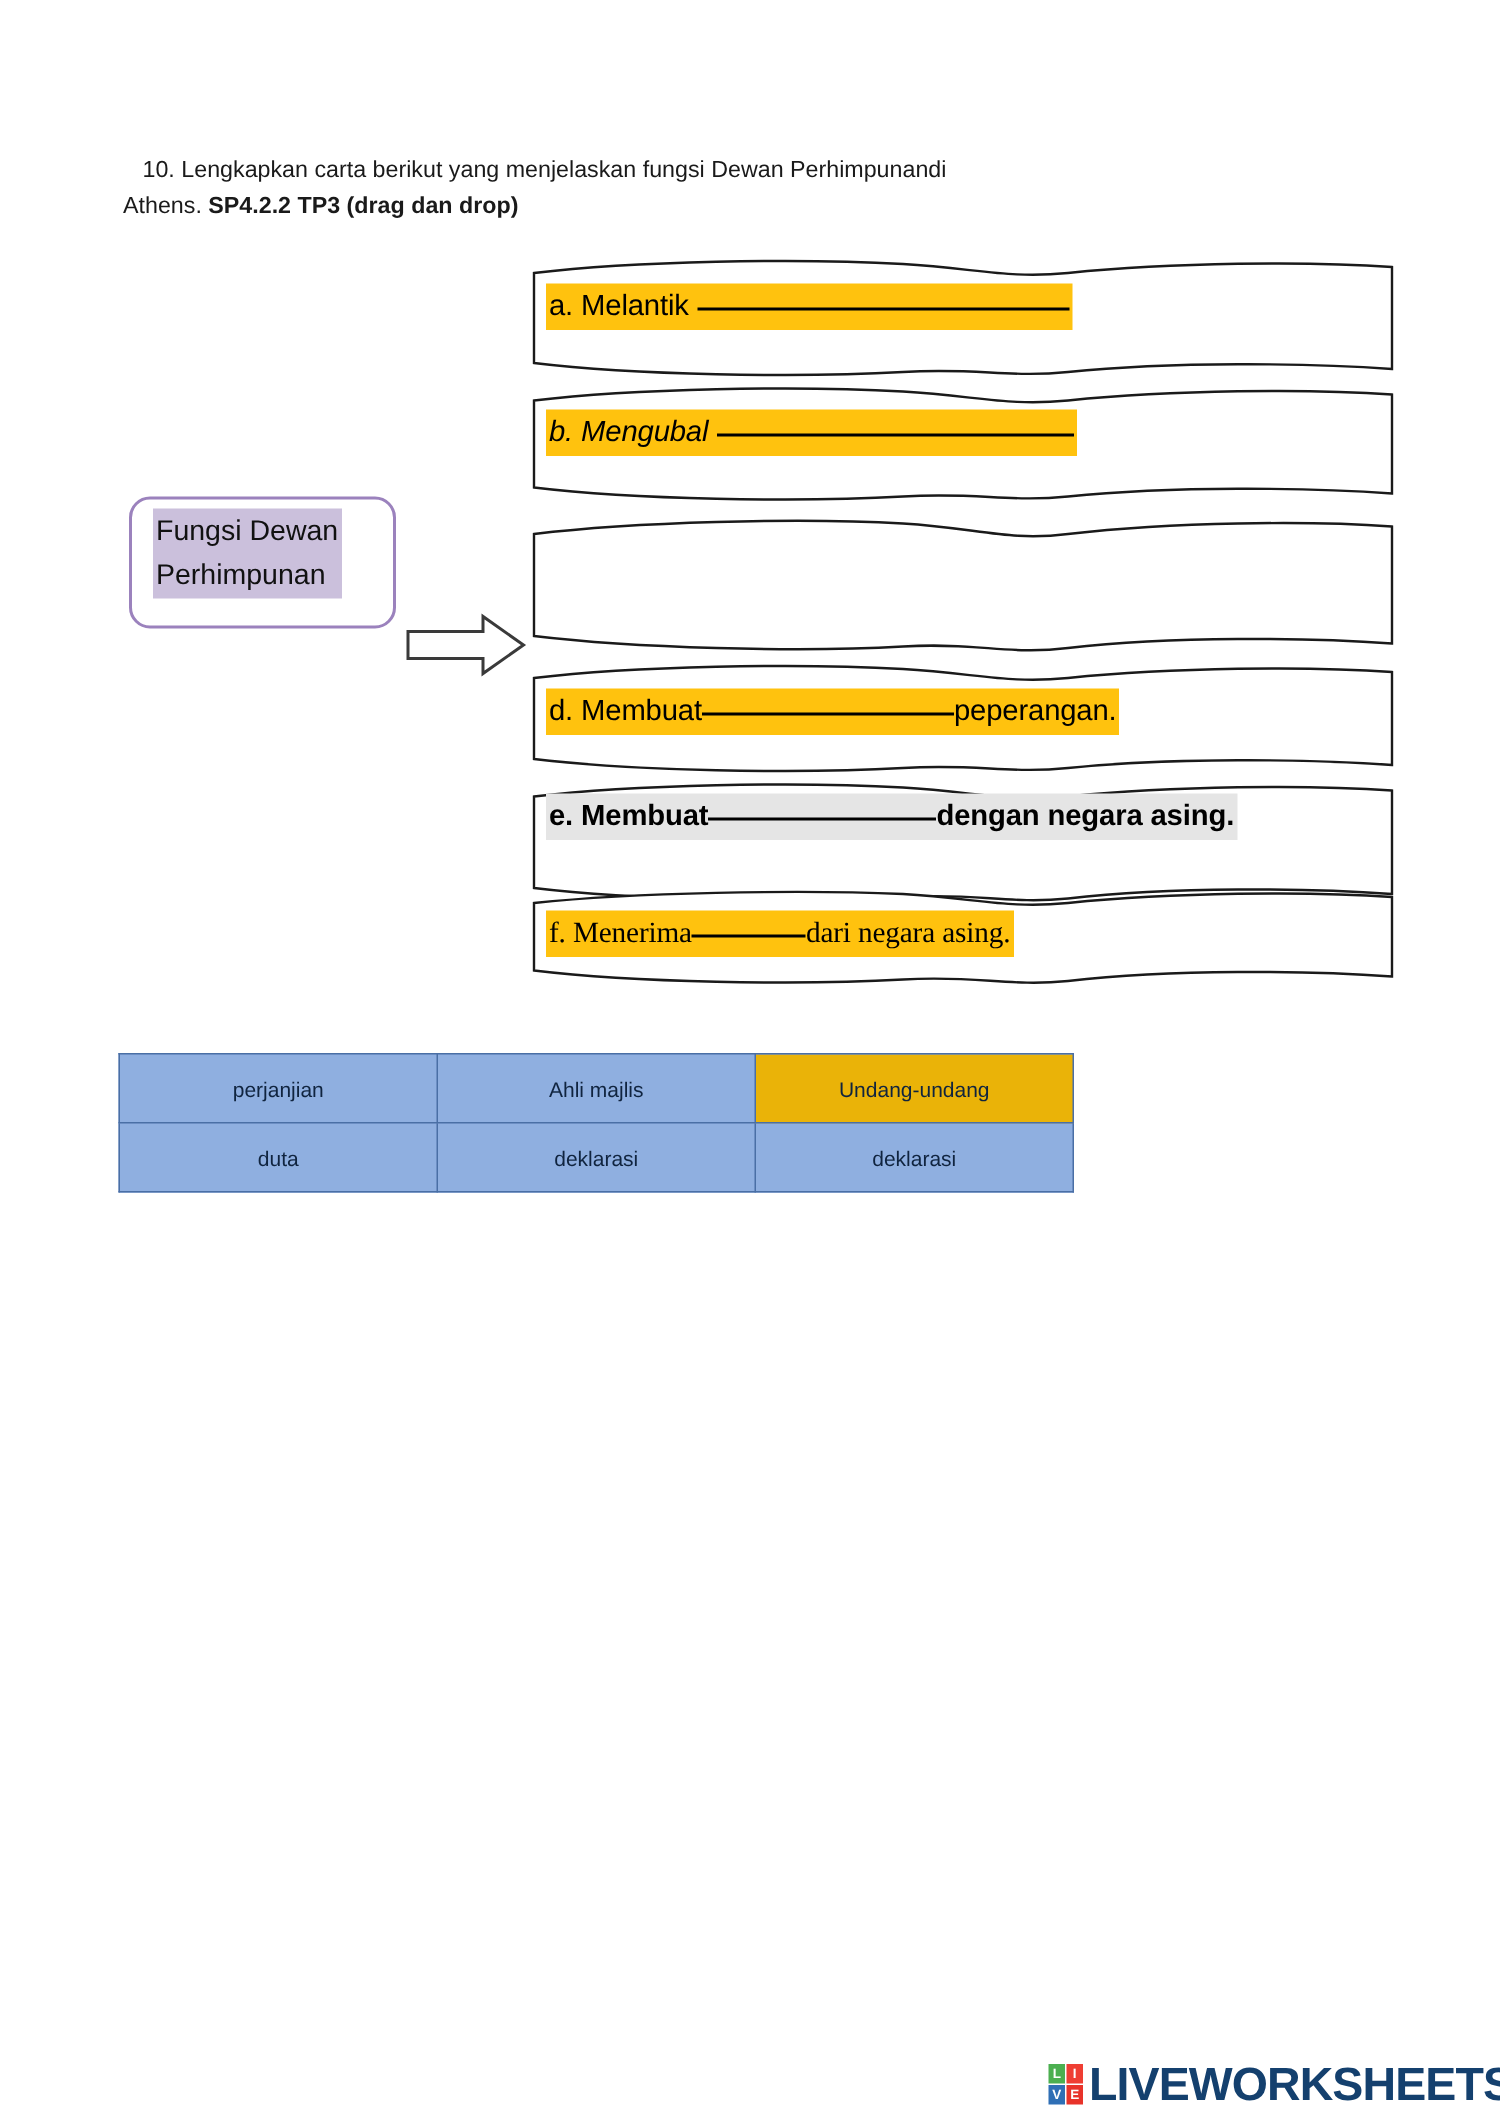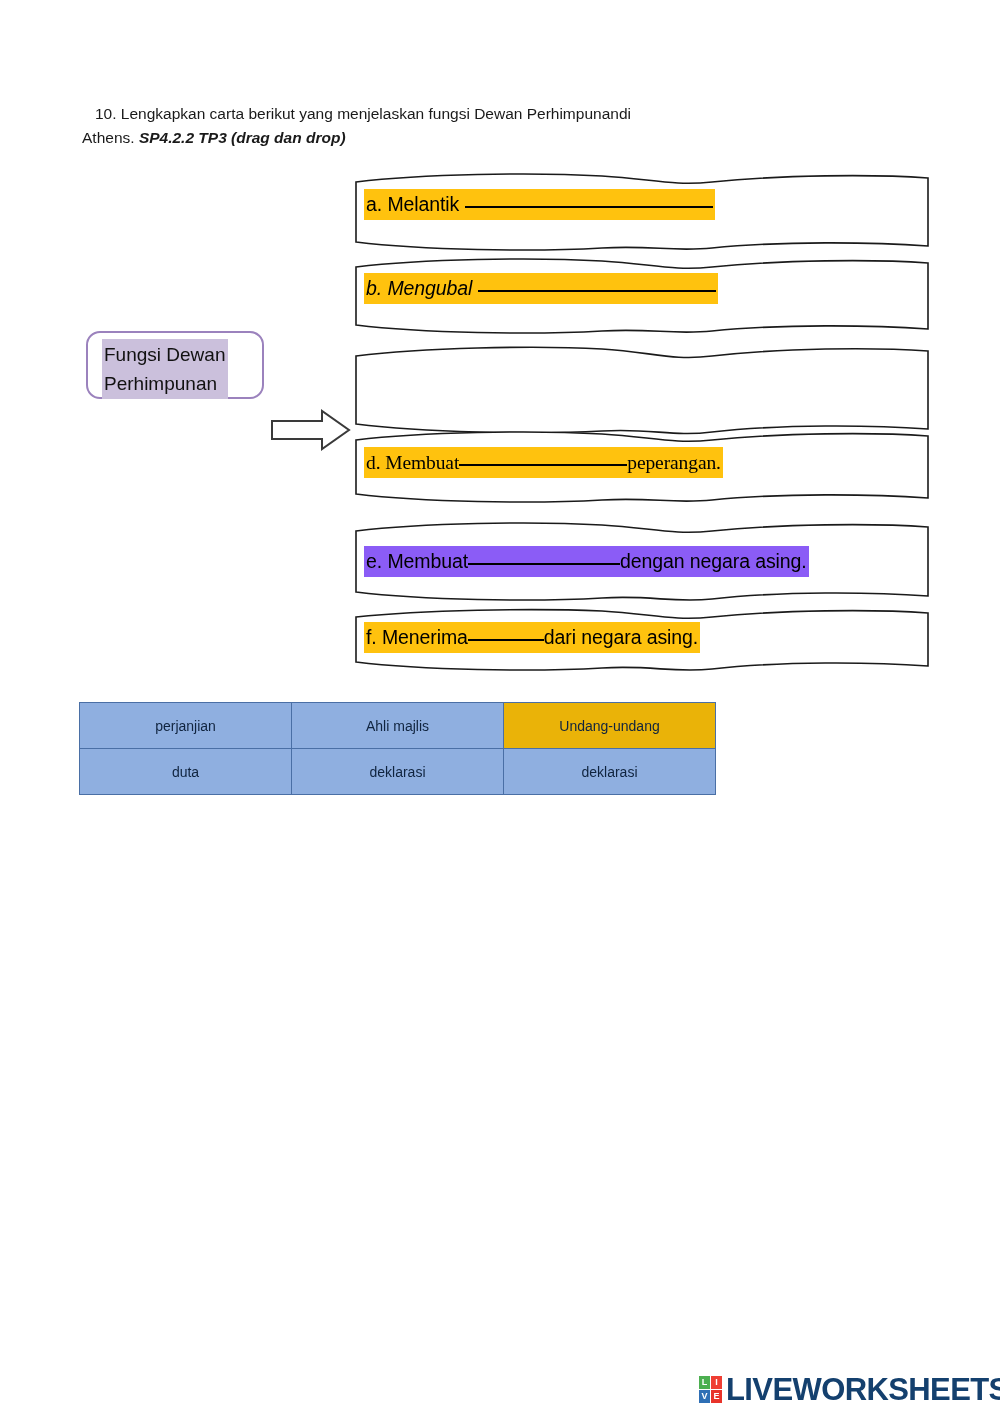--- a/index.html
+++ b/index.html
@@ -21,29 +21,29 @@
     position: absolute;
     left: 82px;
     top: 102px;
     width: 700px;
     font-size: 15.5px;
     line-height: 24px;
     color: #1a1a1a;
   }
   #question-header .qline { display: block; white-space: pre; }
   #question-header .indent { padding-left: 13px; }
-  #question-header .code { font-weight: bold; font-style: italic; }
+  #question-header .code { font-weight: bold; }
 
   
   #root-node {
     position: absolute;
     left: 86px;
     top: 331px;
     width: 178px;
-    height: 68px;
+    height: 88px;
     border: 2px solid #9b82bd;
     border-radius: 14px;
     background: #ffffff;
     box-sizing: border-box;
   }
   #root-node .root-text {
     position: absolute;
     left: 14px;
     top: 6px;
     background: #cbc0dc;
@@ -183,37 +183,37 @@
     <div class="wave-label" style="left: 12px; top: 16px; background: rgb(255, 194, 14);">b. Mengubal <span class="blank-line" style="width: 238px;"></span></div>
   </div>
 
   <div class="wave-box" style="top:172px;height:96px;">
     <svg width="580" height="96" viewBox="0 0 580 96">
       <path d="M4,12 C70,4 180,1 250,5 C300,8 320,17 360,12 C430,4 520,3 576,7
                L576,85 C520,81 430,80 360,88 C320,93 300,84 250,87 C180,91 70,88 4,80 Z" fill="#ffffff" stroke="#1a1a1a" stroke-width="1.6"></path>
     </svg>
   </div>
 
-  <div class="wave-box" style="top:258px;height:78px;font-family:Liberation Serif, serif;">
+  <div class="wave-box" style="top:270px;height:78px;">
     <svg width="580" height="78" viewBox="0 0 580 78">
       <path d="M4,10 C70,2 180,0 250,4 C300,7 320,14 360,10 C430,3 520,2 576,6
                L576,68 C520,64 430,63 360,70 C320,74 300,67 250,70 C180,74 70,72 4,64 Z" fill="#ffffff" stroke="#1a1a1a" stroke-width="1.6"></path>
     </svg>
     <div class="wave-label" style="left: 12px; top: 17px; background: rgb(255, 194, 14);">d. Membuat<span class="blank-line" style="width: 168px;"></span>peperangan.</div>
   </div>
 
   <div class="wave-box" style="top:349px;height:86px;">
     <svg width="580" height="86" viewBox="0 0 580 86">
       <path d="M4,10 C70,2 180,0 250,4 C300,7 320,14 360,10 C430,3 520,2 576,6
                L576,75 C520,71 430,70 360,78 C320,82 300,74 250,77 C180,81 70,79 4,71 Z" fill="#ffffff" stroke="#1a1a1a" stroke-width="1.6"></path>
     </svg>
-    <div class="wave-label" style="left: 12px; top: 25px; background: #8b5cf6;">e. Membuat<span class="blank-line" style="width: 152px;"></span>dengan negara asing.</div>
-  </div>
-
-  <div class="wave-box" style="top:436px;height:68px;">
+    <div class="wave-label" style="left: 12px; top: 8px; background: #e5e5e5; font-weight: bold;">e. Membuat<span class="blank-line" style="width: 152px;"></span>dengan negara asing.</div>
+  </div>
+
+  <div class="wave-box" style="top:421px;height:68px;font-family:Liberation Serif, serif;">
     <svg width="580" height="68" viewBox="0 0 580 68">
       <path d="M4,9 C70,2 180,0 250,3 C300,6 320,13 360,9 C430,2 520,1 576,5
                L576,58 C520,54 430,53 360,61 C320,65 300,57 250,60 C180,64 70,62 4,54 Z" fill="#ffffff" stroke="#1a1a1a" stroke-width="1.6"></path>
     </svg>
     <div class="wave-label" style="left: 12px; top: 14px; background: rgb(255, 194, 14);">f. Menerima<span class="blank-line" style="width: 76px;"></span>dari negara asing.</div>
   </div>
 
 </div>
 
 <table id="word-bank">

